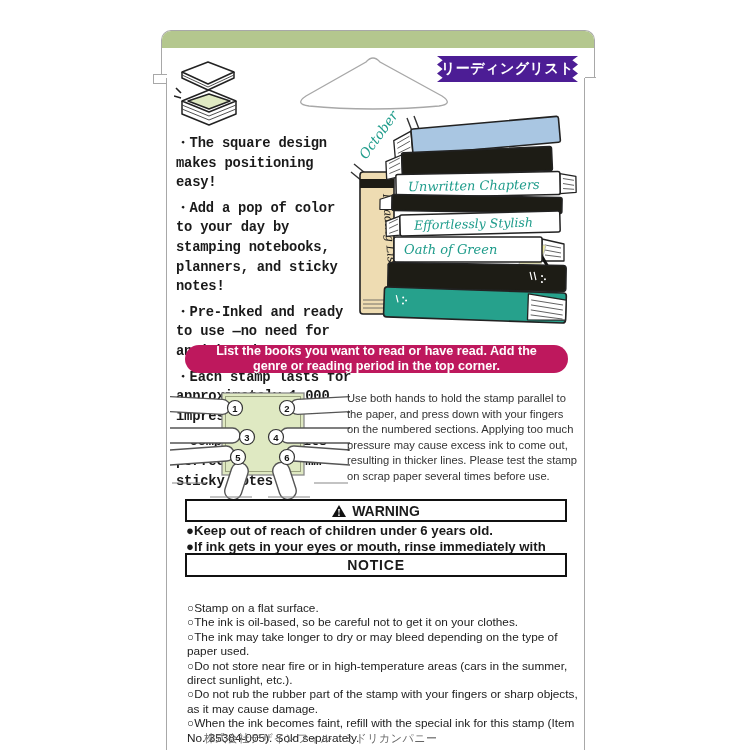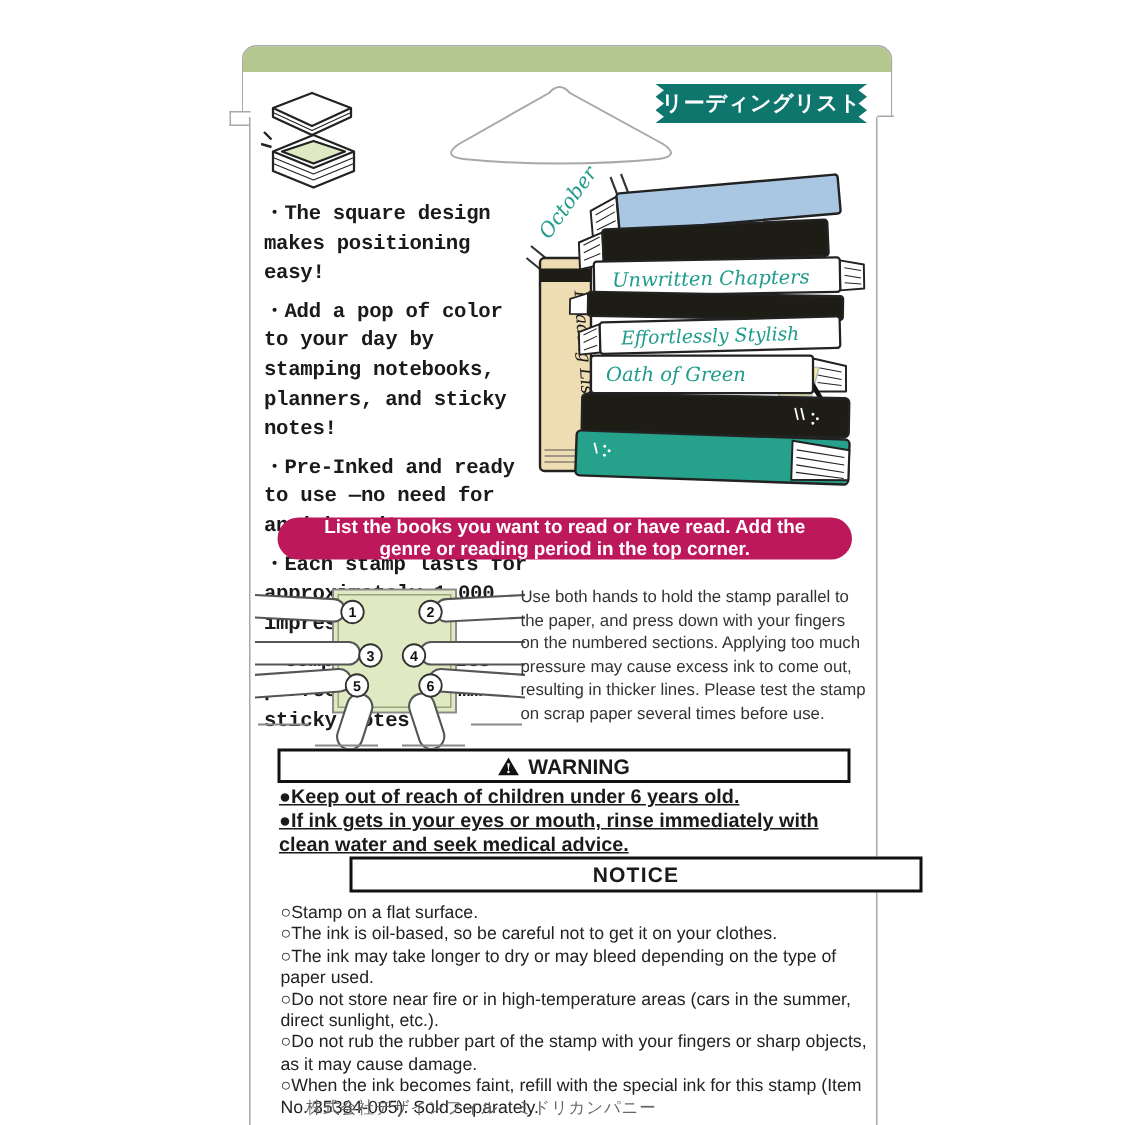--- a/index.html
+++ b/index.html
@@ -14,21 +14,21 @@
   #left-ear{left:153px;top:74px;width:14px;height:10px;background:#fff;
     border:1px solid #a8a8a8;border-right:none;box-sizing:border-box;}
   #right-step{left:585px;top:77px;width:11px;height:1px;background:#a8a8a8;}
   #card-body{left:166px;top:78px;width:419px;height:672px;box-sizing:border-box;background:#fff;
     border-left:1px solid #a8a8a8;border-right:1px solid #a8a8a8;}
 
   
   #hang-hole{left:288px;top:50px;}
 
   
-  #tag{left:437px;top:56px;width:141px;height:26px;background:#0f766e;color:#fff;
+  #tag{left:437px;top:56px;width:141px;height:26px;background:#4c1d95;color:#fff;
     display:flex;align-items:center;justify-content:center;
     font-weight:bold;font-size:14px;letter-spacing:.5px;
     clip-path:polygon(0% 0%,100% 0%,96% 16%,100% 33%,96% 50%,100% 67%,96% 84%,100% 100%,
                       0% 100%,4% 84%,0% 67%,4% 50%,0% 33%,4% 16%);}
 
   
   #features{left:170px;top:128px;width:189px;font-weight:bold;font-size:13.8px;
     line-height:19.6px;letter-spacing:-.2px;}
   #features div{margin:6px;font-family:Liberation Mono, monospace;}
 
@@ -37,22 +37,22 @@
     border-radius:15px;color:#fff;font-weight:bold;font-size:12.6px;line-height:15.5px;
     display:flex;align-items:center;justify-content:center;text-align:center;padding:2px 14px;}
 
   
   #usage{left:347px;top:391px;width:231px;font-size:11.2px;line-height:15.6px;color:#333;}
 
   
   .rule-box{left:185px;width:382px;box-sizing:border-box;border:2px solid #111;background:#fff;
     display:flex;align-items:center;justify-content:center;font-weight:bold;font-size:14px;}
   #warning-box{top:499px;height:23px;gap:6px;}
-  #notice-box{top:571px;height:24px;letter-spacing:.8px;margin-left:48px;}
-  #warning-items{left:186px;top:523px;width:388px;font-weight:bold;font-size:13.2px;line-height:16.2px;text-decoration:underline;}
+  #notice-box{top:553px;height:24px;letter-spacing:.8px;}
+  #warning-items{left:186px;top:523px;width:388px;font-weight:bold;font-size:13.2px;line-height:16.2px;}
   #notice-items{left:187px;top:601px;width:394px;font-size:11.8px;line-height:14.4px;color:#222;}
 
   #company{left:188px;top:731px;font-size:11px;color:#666;letter-spacing:.5px;margin-left:16px;}
 
   .hand{font-family:"DejaVu Serif",serif;font-style:italic;}
   .teal{fill:#1f9c8b;}
   svg text{font-family:"DejaVu Serif",serif;}
   svg .num{font-family:"Liberation Sans",sans-serif;font-style:normal;}
 </style>
 </head>

